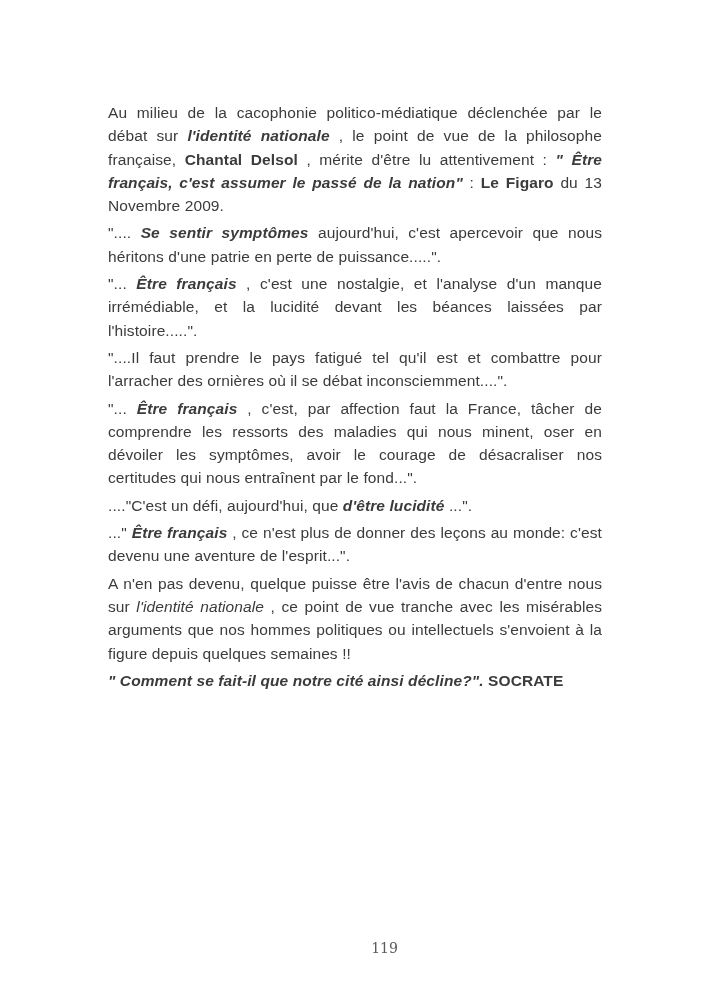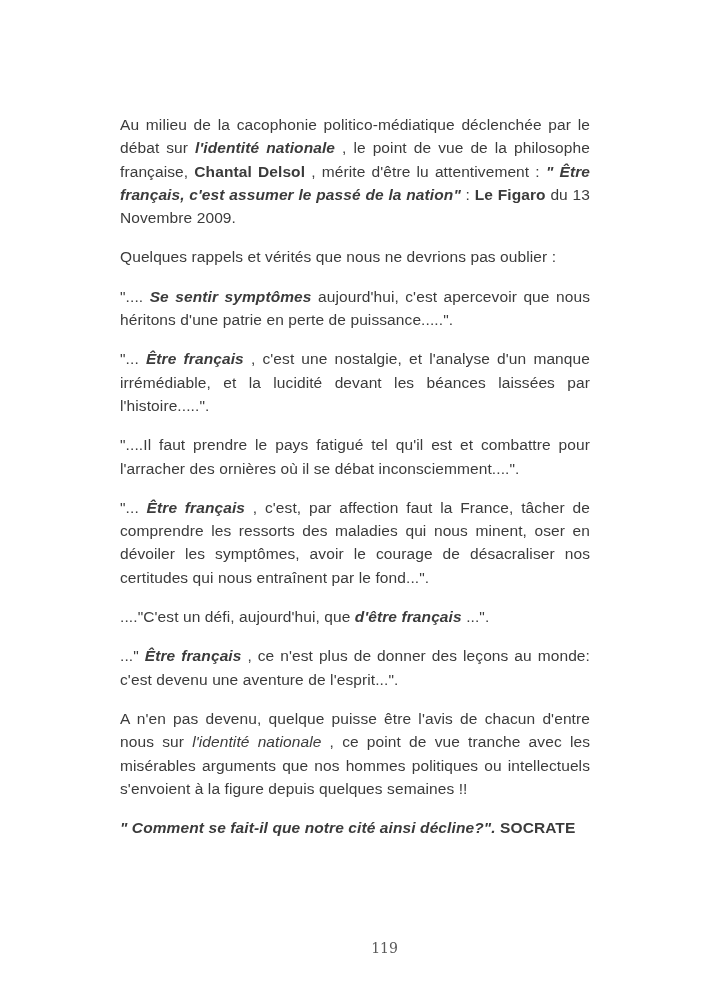--- a/index.html
+++ b/index.html
@@ -20,21 +20,21 @@
       left: 104px;
       top: 97px;
       width: 502px;
       color: #3b3b3b;
       font-size: 15.5px;
       line-height: 23.3px;
       text-align: justify;
       letter-spacing: 0.1px;
     }
     .text-block p {
-      margin: 16px;
+      margin: 4px;
       padding: 0;
     }
     .run-n { font-weight: 400; font-style: normal; }
     .run-b { font-weight: 700; font-style: normal; }
     .run-i { font-weight: 400; font-style: italic; }
     .run-bi { font-weight: 700; font-style: italic; }
     .page-number {
       position: absolute;
       left: 0;
       top: 940px;
@@ -45,24 +45,23 @@
       color: #5a5a5a;
       margin-left: 30px;
     }
   </style>
 </head>
 <body>
 
 <div class="page">
   <div class="text-block">
       <p><span class="run-n">Au milieu de la cacophonie politico-médiatique déclenchée par le débat sur </span><span class="run-bi">l'identité nationale </span><span class="run-n">, le point de vue de la philosophe française, </span><span class="run-b">Chantal Delsol </span><span class="run-n">, mérite d'être lu attentivement : </span><span class="run-bi">" Être français, c'est assumer le passé de la nation" </span><span class="run-n">: </span><span class="run-b">Le Figaro </span><span class="run-n">du 13 Novembre 2009.</span></p>
-      <p><span class="run-n">Quelques rappels et vérités que nous ne devrions pas oublier :</span></p>
       <p><span class="run-n">".... </span><span class="run-bi">Se sentir symptômes </span><span class="run-n">aujourd'hui, c'est apercevoir que nous héritons d'une patrie en perte de puissance.....".</span></p>
       <p><span class="run-n">"... </span><span class="run-bi">Être français </span><span class="run-n">, c'est une nostalgie, et l'analyse d'un manque irrémédiable, et la lucidité devant les béances laissées par l'histoire.....".</span></p>
       <p><span class="run-n">"....Il faut prendre le pays fatigué tel qu'il est et combattre pour l'arracher des ornières où il se débat inconsciemment....".</span></p>
       <p><span class="run-n">"... </span><span class="run-bi">Être français </span><span class="run-n">, c'est, par affection faut la France, tâcher de comprendre les ressorts des maladies qui nous minent, oser en dévoiler les symptômes, avoir le courage de désacraliser nos certitudes qui nous entraînent par le fond...".</span></p>
-      <p><span class="run-n">...."C'est un défi, aujourd'hui, que </span><span class="run-bi">d'être français </span><span class="run-n">...".</span></p>
+      <p><span class="run-n">...."C'est un défi, aujourd'hui, que </span><span class="run-bi">d'être lucidité </span><span class="run-n">...".</span></p>
       <p><span class="run-n">..." </span><span class="run-bi">Être français </span><span class="run-n">, ce n'est plus de donner des leçons au monde: c'est devenu une aventure de l'esprit...".</span></p>
       <p><span class="run-n">A n'en pas devenu, quelque puisse être l'avis de chacun d'entre nous sur </span><span class="run-i">l'identité nationale </span><span class="run-n">, ce point de vue tranche avec les misérables arguments que nos hommes politiques ou intellectuels s'envoient à la figure depuis quelques semaines !!</span></p>
       <p><span class="run-bi">" Comment se fait-il que notre cité ainsi décline?". </span><span class="run-b">SOCRATE</span></p>
     </div>
   <div class="page-number">119</div>
 </div>
 
 </body></html>

